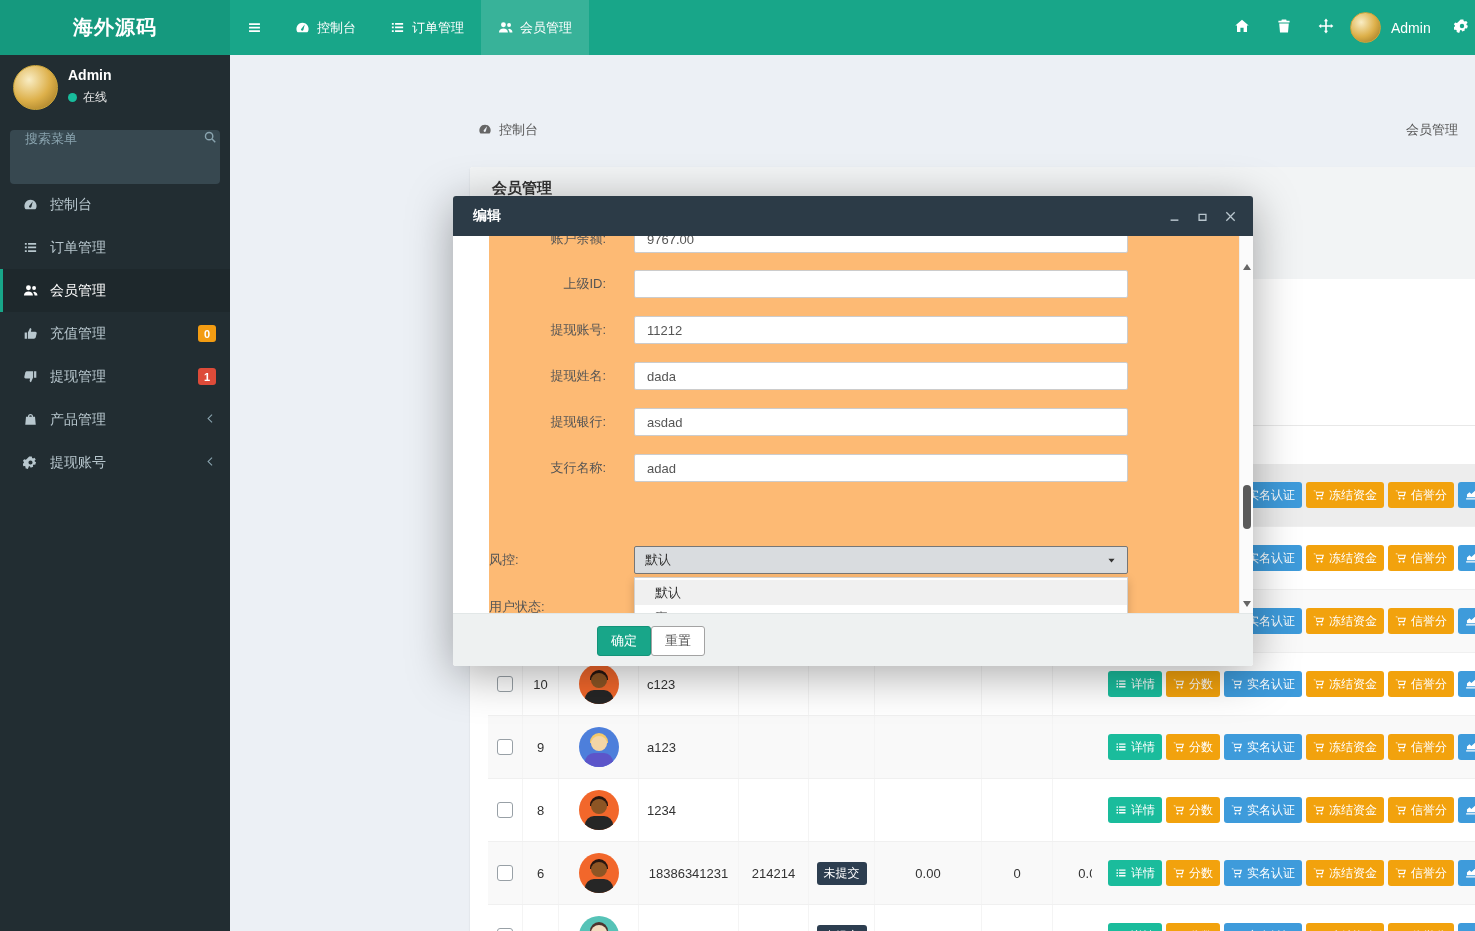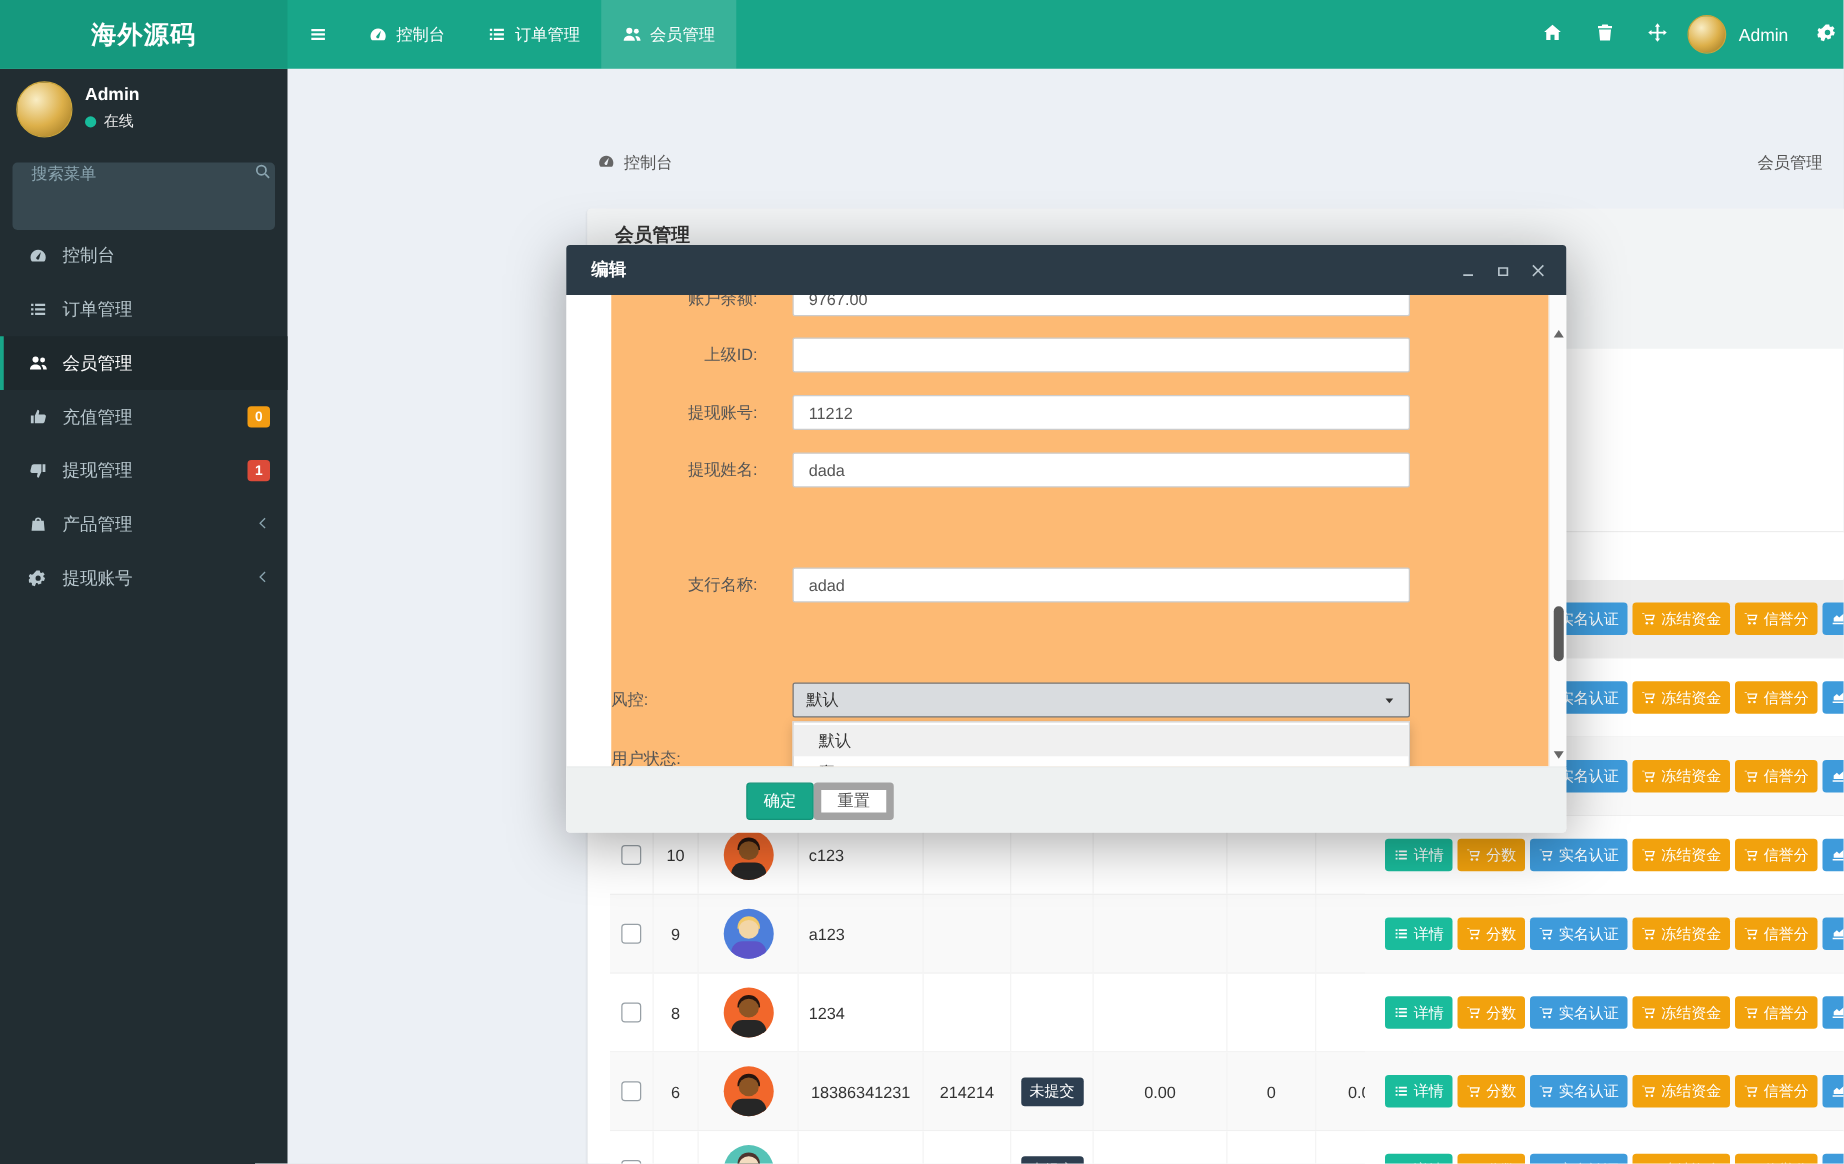--- a/index.html
+++ b/index.html
@@ -132,21 +132,21 @@
   .ddopt.hl{background:#f0f0f0;}
   .ddstrip{position:absolute;left:145px;top:419px;width:494px;height:13px;background:#e7e7e7;border:1px solid #d4d4d4;border-top:none;}
   .mplain{position:absolute;left:0;width:117px;height:28px;line-height:28px;text-align:left;color:#555;}
   .modal-scroll{position:absolute;right:0;top:40px;bottom:53px;width:14px;background:#fbfbfb;border-left:1px solid #efefef;}
   .ms-thumb{position:absolute;left:3px;top:249px;width:8px;height:44px;background:#5a5a5a;border-radius:4px;}
   .ms-up{position:absolute;left:3px;top:28px;width:0;height:0;border-left:4px solid transparent;border-right:4px solid transparent;border-bottom:6px solid #666;}
   .ms-down{position:absolute;left:3px;bottom:6px;width:0;height:0;border-left:4px solid transparent;border-right:4px solid transparent;border-top:6px solid #666;}
   .modal-foot{position:absolute;left:0;right:0;bottom:0;height:53px;background:#eef1f1;border-top:1px solid #e2e7e7;border-radius:0 0 3px 3px;}
   .mf-ok{position:absolute;left:144px;top:12px;height:30px;padding:0 13px;background:#18a689;border:1px solid #139379;
       color:#fff;border-radius:3px;font-size:13px;cursor:pointer;font-family:inherit;}
-  .mf-reset{position:absolute;left:198px;top:12px;height:30px;padding:0 13px;background:#fff;border:6px solid #a3a3a3;
+  .mf-reset{position:absolute;left:198px;top:12px;height:30px;padding:0 13px;background:#fff;border:1px solid #a3a3a3;
       color:#555;border-radius:3px;font-size:13px;cursor:pointer;font-family:inherit;}
 </style>
 </head>
 <body>
 
 <div id="page">
 
   <div class="navbar">
     <div class="brand">海外源码</div>
     <div class="nav-left">
@@ -1023,20 +1023,24 @@
         <input class="minput" value="" style="">
       </div>
       <div class="mfield" style="top:80px;">
         <label class="mlabel">提现账号:</label>
         <input class="minput" value="11212" style="">
       </div>
       <div class="mfield" style="top:126px;">
         <label class="mlabel">提现姓名:</label>
         <input class="minput" value="dada" style="">
       </div>
+      <div class="mfield" style="top:172px;">
+        <label class="mlabel">提现银行:</label>
+        <input class="minput" value="asdad" style="">
+      </div>
       <div class="mfield" style="top:218px;">
         <label class="mlabel">支行名称:</label>
         <input class="minput" value="adad" style="">
       </div>
 
       <div class="mplain" style="top:310px;">风控:</div>
       <div class="msel">
         <span>默认</span>
         <span class="caret">
             <svg viewBox="0 0 16 16" fill="currentColor">

